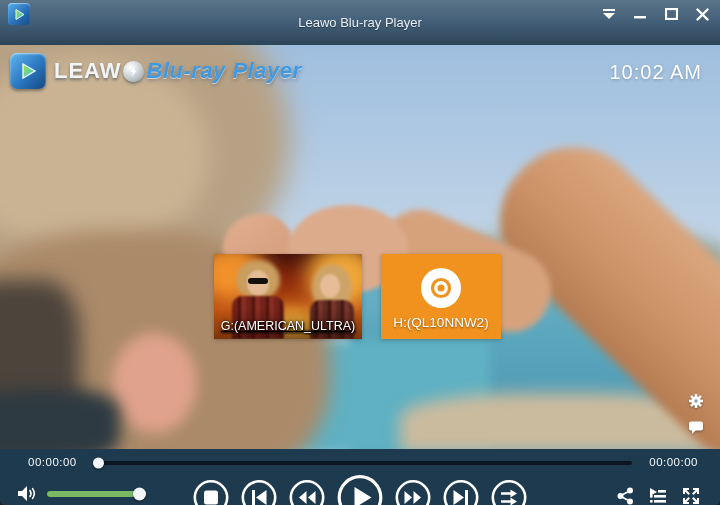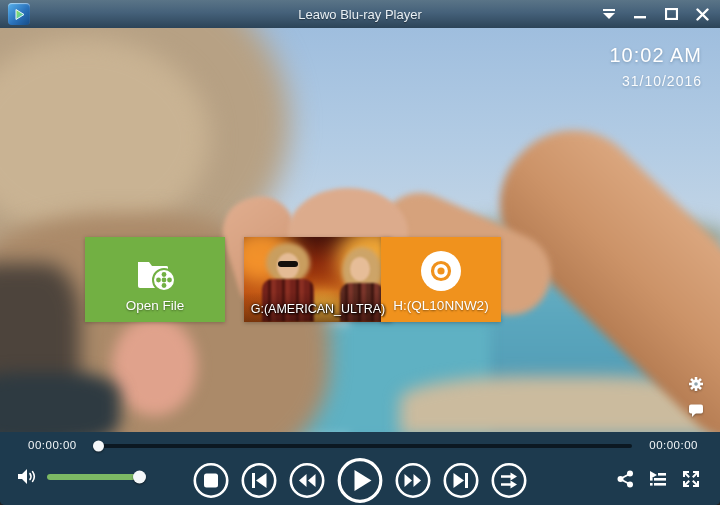--- a/index.html
+++ b/index.html
@@ -2,21 +2,21 @@
 <html><head>
 <meta charset="utf-8">
 <style>
   * { margin:0; padding:0; box-sizing:border-box; }
   html,body { width:720px; height:505px; overflow:hidden; background:#222;
     font-family:"Liberation Sans", sans-serif; }
   .window { position:relative; width:720px; height:505px; border-radius:0 0 5px 5px;
     overflow:hidden; background:#1d3a4e; }
 
   
-  .titlebar { position:relative; height:28px;
+  .titlebar { position:relative; height:45px;
     background:linear-gradient(180deg,#5a7487 0%,#45617a 45%,#2c4458 100%);
     display:flex; align-items:center; }
   .app-icon { position:absolute; left:8px; top:3px; width:22px; height:22px;
     border-radius:4px; background:linear-gradient(135deg,#57b2ee 0%,#2a72bb 55%,#174c86 100%);
     box-shadow:inset 0 1px 1px rgba(255,255,255,.5); display:flex; align-items:center; justify-content:center; }
   .title-text { flex:1; text-align:center; color:#e9f0f5; font-size:13px; text-shadow:0 1px 1px rgba(0,0,0,.4); }
   .win-btns { position:absolute; right:6px; top:0; height:28px; display:flex; align-items:center; gap:7px; }
   .win-btn { width:24px; height:22px; display:flex; align-items:center; justify-content:center; cursor:pointer; }
 
   
@@ -66,21 +66,21 @@
   .clock-time { font-size:20px; font-weight:400; letter-spacing:1px; }
   .clock-date { font-size:14px; margin-top:6px; letter-spacing:1px; opacity:.95; }
 
   
   .tile { position:absolute; top:209px; height:85px; cursor:pointer;
     display:flex; flex-direction:column; align-items:center; justify-content:flex-end;
     box-shadow:0 1px 4px rgba(0,0,0,.25); }
   .tile-label { color:#fff; font-size:13.5px; margin-bottom:9px; text-shadow:0 1px 2px rgba(0,0,0,.45); white-space:nowrap; }
   .tile-open { left:85px; width:140px; background:#72b043; }
   .tile-open .tile-icon { position:absolute; top:16px; left:50%; transform:translateX(-50%); }
-  .tile-poster { left:244px; width:148px; overflow:hidden; background:#64120a; }
+  .tile-poster { left:214px; width:148px; overflow:hidden; background:#64120a;text-decoration:underline; }
   .tile-disc { left:381px; width:120px; background:#f0921d; }
   .tile-disc .tile-icon { position:absolute; top:12px; left:50%; transform:translateX(-50%); }
   .poster-art { position:absolute; inset:0; overflow:hidden;
     background:linear-gradient(180deg,#47130a 0%,#8a2a0c 30%,#b64a10 62%,#d96a14 100%); }
   .pa { position:absolute; border-radius:50%; }
   .pa-fire1 { left:-18px; top:-12px; width:70px; height:60px; background:#ff9d2e; filter:blur(10px); opacity:.9; }
   .pa-fire2 { right:-15px; top:-10px; width:70px; height:64px; background:#ffb63c; filter:blur(10px); opacity:.9; }
   .pa-fire3 { left:48px; bottom:-14px; width:60px; height:44px; background:#ffd24a; filter:blur(9px); opacity:.8; }
   .pa-hair1 { left:22px; top:6px; width:44px; height:40px; background:#c99e5f; filter:blur(2px); }
   .pa-face1 { left:33px; top:16px; width:22px; height:26px; background:#e4bb95; filter:blur(1px); }
@@ -176,41 +176,47 @@
     <div class="bgshape bg-head"></div>
     <div class="bgshape bg-ear"></div>
     <div class="bgshape bg-darkhair"></div>
     <div class="bgshape bg-shoulder"></div>
     <div class="bgshape bg-arm"></div>
     <div class="bgshape bg-wrist"></div>
     <div class="bgshape bg-hand-left"></div>
     <div class="bgshape bg-hand-right"></div>
     <div class="bgshape bg-nail"></div>
 
+    <div class="logo">
+      <div class="logo-badge">
+        <svg width="20" height="20" viewBox="0 0 20 20">
+            <defs>
+              <linearGradient id="lg2" x1="0" y1="0" x2="1" y2="1">
+                <stop offset="0" stop-color="#a8e24e"></stop>
+                <stop offset="1" stop-color="#2cc0da"></stop>
+              </linearGradient>
+            </defs>
+            <path d="M5 3 L17 10 L5 17 Z" fill="url(#lg2)" stroke="#eaf6ff" stroke-width="1.4"></path>
+          </svg>
+      </div>
+      <div class="logo-word">
+        <span class="logo-leaw">LEAW</span>
+        <span class="logo-o">
+          <svg width="11" height="11" viewBox="0 0 11 11">
+              <path d="M6.5 0.5 L2.5 6 L5 6 L4 10.5 L8.5 4.5 L6 4.5 Z" fill="#fff"></path>
+            </svg>
+        </span>
+        <span class="logo-product">Blu-ray Player</span>
+      </div>
+    </div>
 
     <div class="clock">
       <div class="clock-time">10:02 AM</div>
-      <div class="clock-date">31/10/2016</div>
-    </div>
-
-    <div class="tile tile-open">
-      <div class="tile-icon">
-        <svg width="46" height="40" viewBox="0 0 46 40">
-          <path d="M6 9 h11 l3 4 h14 a2 2 0 0 1 2 2 v3 H6 Z" fill="#fff"></path>
-          <rect x="6" y="13" width="30" height="22" rx="2" fill="#fff"></rect>
-          <circle cx="32" cy="27" r="11" fill="#fff" stroke="#72b043" stroke-width="2"></circle>
-          <circle cx="32" cy="27" r="2.4" fill="#72b043"></circle>
-          <circle cx="32" cy="21.5" r="2.4" fill="#72b043"></circle>
-          <circle cx="32" cy="32.5" r="2.4" fill="#72b043"></circle>
-          <circle cx="26.5" cy="27" r="2.4" fill="#72b043"></circle>
-          <circle cx="37.5" cy="27" r="2.4" fill="#72b043"></circle>
-        </svg>
-      </div>
-      <div class="tile-label">Open File</div>
-    </div>
+    </div>
+
 
     <div class="tile tile-poster">
       <div class="poster-art">
         <div class="pa pa-fire1"></div>
           <div class="pa pa-fire2"></div>
           <div class="pa pa-fire3"></div>
         <div class="pa pa-hair1"></div>
           <div class="pa pa-face1"></div>
           <div class="pa pa-glasses"></div>
         <div class="pa pa-shirt1"></div>

